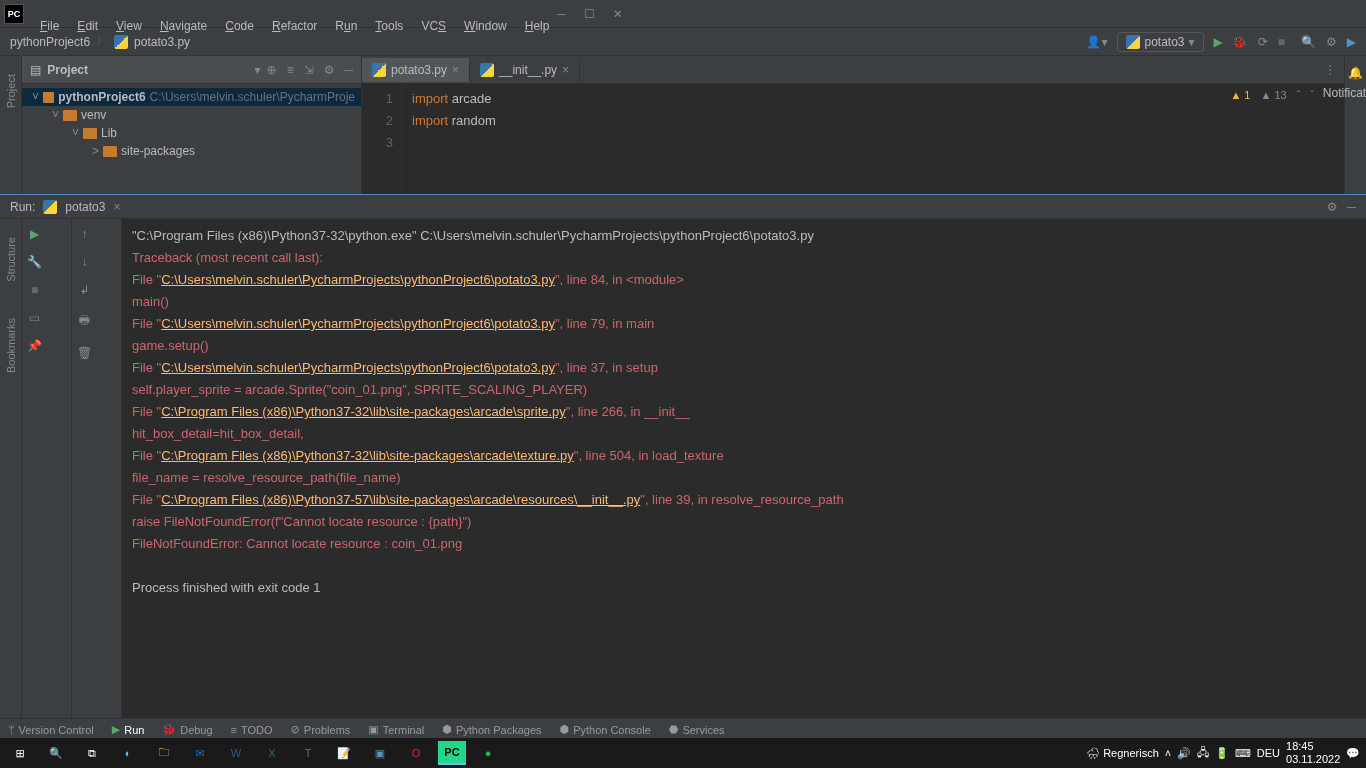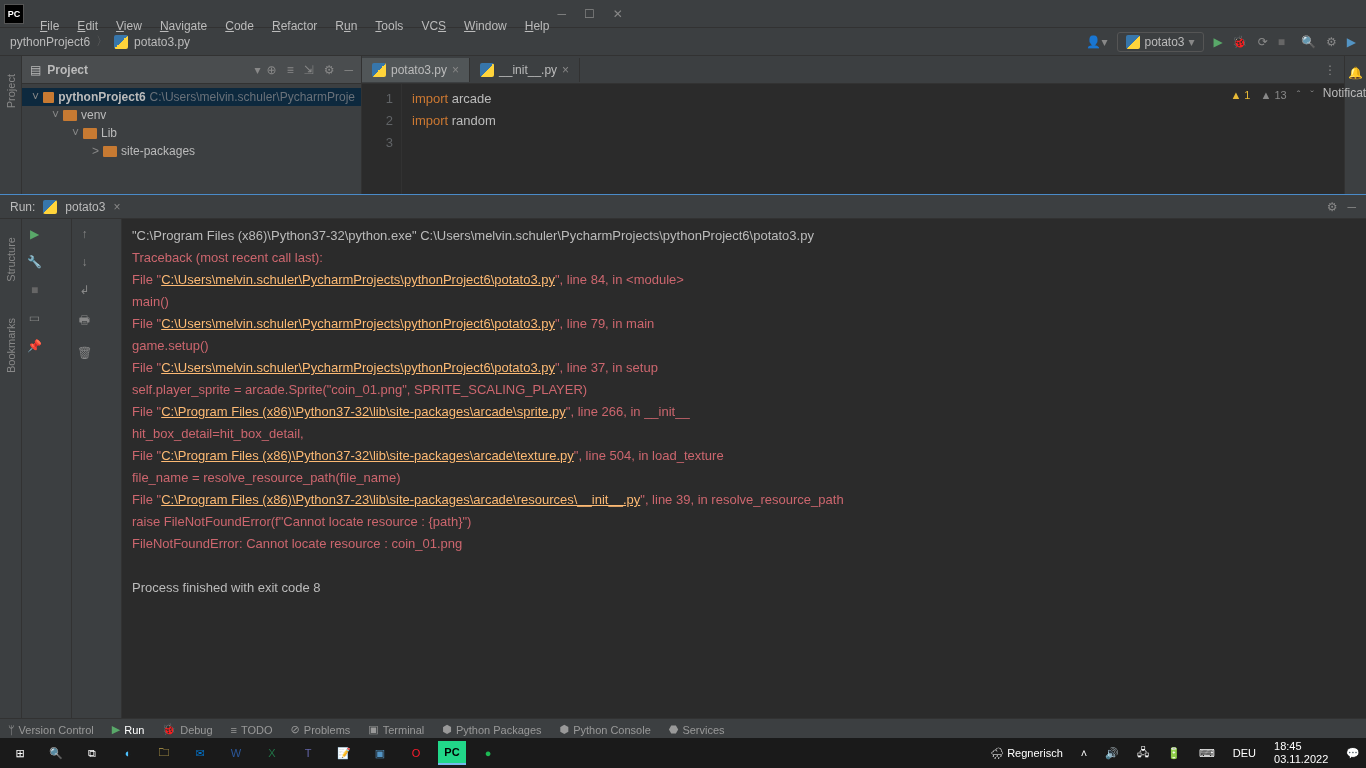--- a/index.html
+++ b/index.html
@@ -51,21 +51,21 @@
 .c-white { color: #bbb; }
 .c-red { color: #cc666e; }
 .c-link { color: #fdba74; text-decoration: underline; }
 .bottom-tabs { height: 22px; background: #3c3f41; display: flex; align-items: center; padding: 0 8px; gap: 18px; border-top: 1px solid #323232; font-size: 11px; color: #999; }
 .bottom-tabs .btab { display: flex; align-items: center; gap: 4px; }
 .bottom-tabs .btab.active { color: #fff; }
 .status-bar { height: 22px; background: #3c3f41; display: flex; align-items: center; padding: 0 8px; font-size: 11px; color: #999; border-top: 1px solid #323232; justify-content: space-between; }
 .taskbar { position: absolute; bottom: 0; left: 0; right: 0; height: 30px; background: #1a1a1a; display: flex; align-items: center; padding: 0 6px; gap: 8px; color: #fff; font-size: 11px; }
 .taskbar .tbicon { width: 28px; height: 24px; display: flex; align-items: center; justify-content: center; }
 .taskbar .spacer { flex: 1; }
-.taskbar .tray { display: flex; align-items: center; gap: 18px; }
+.taskbar .tray { display: flex; align-items: center; gap: 6px; }
 .pyicon { width: 14px; height: 14px; display: inline-block; background: linear-gradient(135deg, #3776ab 50%, #ffd43b 50%); border-radius: 2px; }
 .chev { color: #888; }
 .play-green { color: #59a869; }
 .bug-green { color: #59a869; }
 </style>
 </head>
 <body>
 
 <div class="titlebar">
   <div class="logo">PC</div>
@@ -237,25 +237,25 @@
     <div class="c-red"><span>  File "</span><span class="c-link">C:\Users\melvin.schuler\PycharmProjects\pythonProject6\potato3.py</span><span>", line 84, in &lt;module&gt;</span></div>
     <div class="c-red">    main()</div>
     <div class="c-red"><span>  File "</span><span class="c-link">C:\Users\melvin.schuler\PycharmProjects\pythonProject6\potato3.py</span><span>", line 79, in main</span></div>
     <div class="c-red">    game.setup()</div>
     <div class="c-red"><span>  File "</span><span class="c-link">C:\Users\melvin.schuler\PycharmProjects\pythonProject6\potato3.py</span><span>", line 37, in setup</span></div>
     <div class="c-red">    self.player_sprite = arcade.Sprite("coin_01.png", SPRITE_SCALING_PLAYER)</div>
     <div class="c-red"><span>  File "</span><span class="c-link">C:\Program Files (x86)\Python37-32\lib\site-packages\arcade\sprite.py</span><span>", line 266, in __init__</span></div>
     <div class="c-red">    hit_box_detail=hit_box_detail,</div>
     <div class="c-red"><span>  File "</span><span class="c-link">C:\Program Files (x86)\Python37-32\lib\site-packages\arcade\texture.py</span><span>", line 504, in load_texture</span></div>
     <div class="c-red">    file_name = resolve_resource_path(file_name)</div>
-    <div class="c-red"><span>  File "</span><span class="c-link">C:\Program Files (x86)\Python37-23\lib\site-packages\arcade\resources\__init__.py</span><span>", line 39, in resolve_resource_path</span></div>
+    <div class="c-red"><span>  File "</span><span class="c-link">C:\Program Files (x86)\Python37-57\lib\site-packages\arcade\resources\__init__.py</span><span>", line 39, in resolve_resource_path</span></div>
     <div class="c-red">    raise FileNotFoundError(f"Cannot locate resource : {path}")</div>
     <div class="c-red">FileNotFoundError: Cannot locate resource : coin_01.png</div>
     <br>
-    <div class="c-white">Process finished with exit code 8</div>
+    <div class="c-white">Process finished with exit code 1</div>
   </div>
 </div>
 
 <div class="bottom-tabs">
   <div class="btab">
       <span>ᛘ</span>
       <span>Version Control</span>
     </div>
   <div class="btab active">
       <span class="play-green">▶</span>

